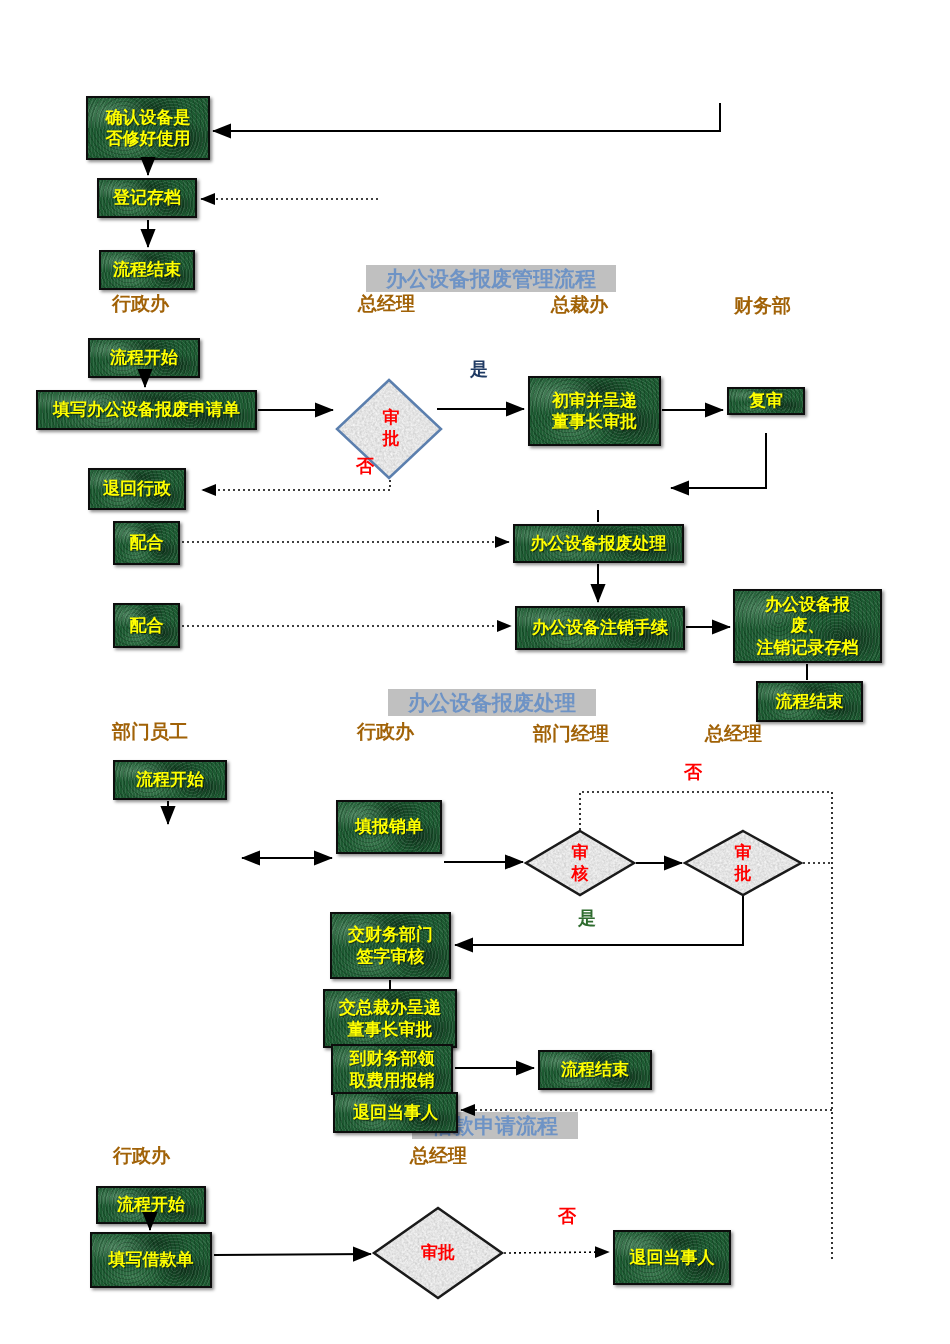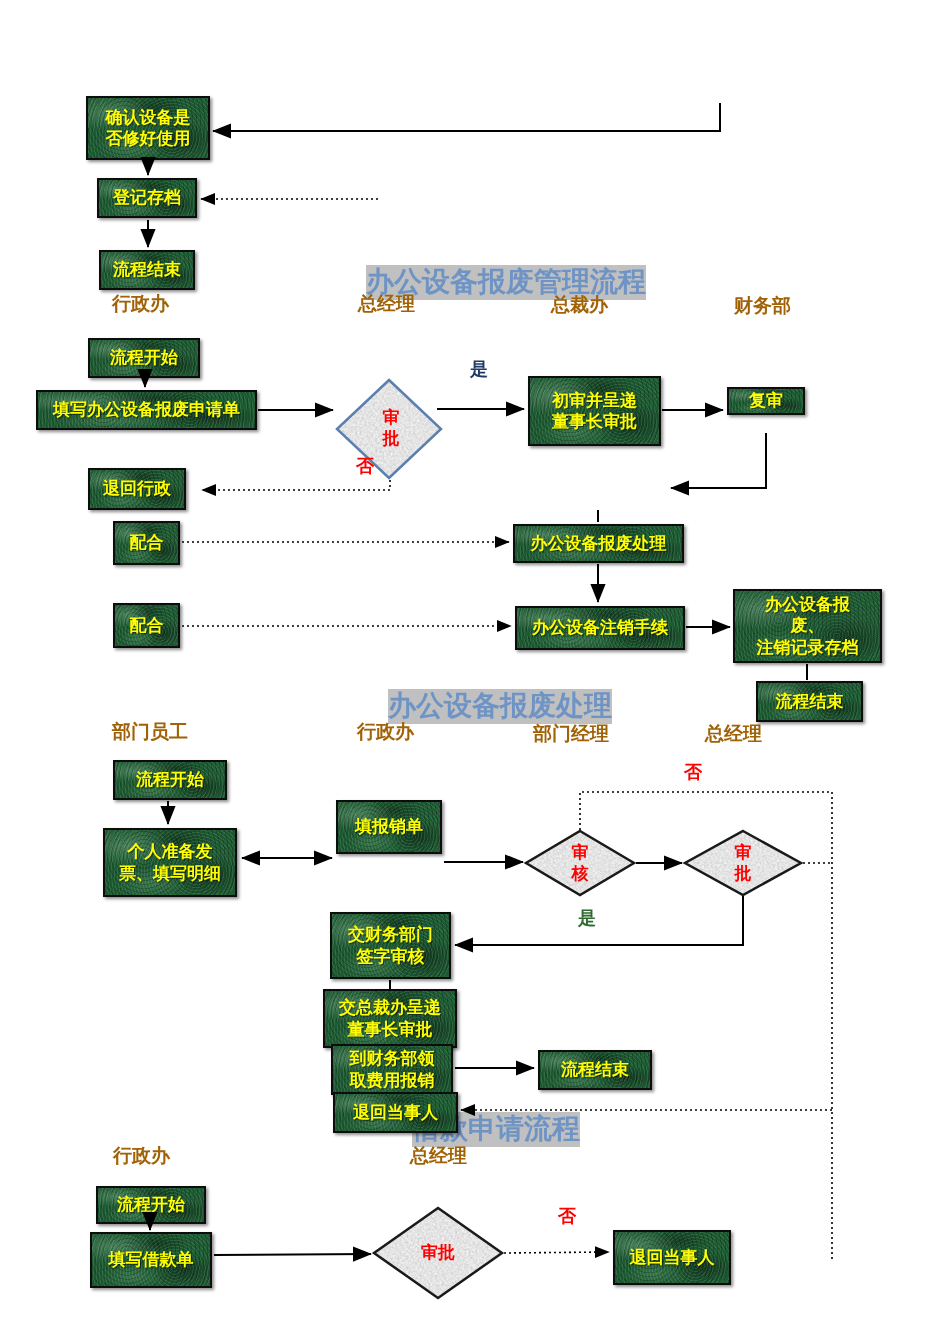--- a/index.html
+++ b/index.html
@@ -1,20 +1,20 @@
 <!DOCTYPE html>
 <html><head>
 <meta charset="utf-8">
 <style>
   html,body{margin:0;padding:0;background:#ffffff;}
   .canvas{position:relative;width:950px;height:1344px;background:#ffffff;overflow:hidden;
           font-family:"Liberation Sans","DejaVu Sans",sans-serif;}
   
   .ftitle{position:absolute;z-index:1;background:#c0c0c0;color:#6e93c5;
-          font-size:28px;font-weight:bold;padding:2px 0;line-height:1.1;white-space:nowrap;}
+          font-size:21px;font-weight:bold;padding:2px 20px;line-height:1.1;white-space:nowrap;}
   
   .lane{position:absolute;z-index:2;color:#a16207;font-size:19px;font-weight:bold;white-space:nowrap;}
   
   .node{position:absolute;z-index:3;box-sizing:border-box;
         border:2px solid #0d0d0d;border-radius:0;
         color:#ffff00;font-weight:bold;font-size:17px;line-height:1.25;
         display:flex;align-items:center;justify-content:center;text-align:center;
         white-space:pre-line;
         text-shadow:1px 1px 1px rgba(0,0,0,.55);
         box-shadow:2px 2px 3px rgba(0,0,0,.45);
@@ -73,22 +73,20 @@
 董事长审批</div>
   <div class="node" style="left:727px;top:387px;width:78px;height:28px">复审</div>
   <div class="node" style="left:513px;top:524px;width:171px;height:39px">办公设备报废处理</div>
   <div class="node" style="left:515px;top:606px;width:170px;height:44px">办公设备注销手续</div>
   <div class="node" style="left:733px;top:589px;width:149px;height:74px">办公设备报
 废、
 注销记录存档</div>
   <div class="node" style="left:756px;top:681px;width:107px;height:41px">流程结束</div>
 
   <div class="node" style="left:113px;top:760px;width:114px;height:40px">流程开始</div>
-  <div class="node" style="left:103px;top:828px;width:134px;height:69px">个人准备发
-票、填写明细</div>
   <div class="node" style="left:336px;top:800px;width:106px;height:54px">填报销单</div>
   <div class="node" style="left:330px;top:912px;width:121px;height:67px">交财务部门
 签字审核</div>
   <div class="node" style="left:323px;top:989px;width:134px;height:59px">交总裁办呈递
 董事长审批</div>
   <div class="node" style="left:331px;top:1044px;width:122px;height:51px">到财务部领
 取费用报销</div>
   <div class="node" style="left:538px;top:1050px;width:114px;height:40px">流程结束</div>
   <div class="node" style="left:333px;top:1092px;width:125px;height:41px">退回当事人</div>
 

